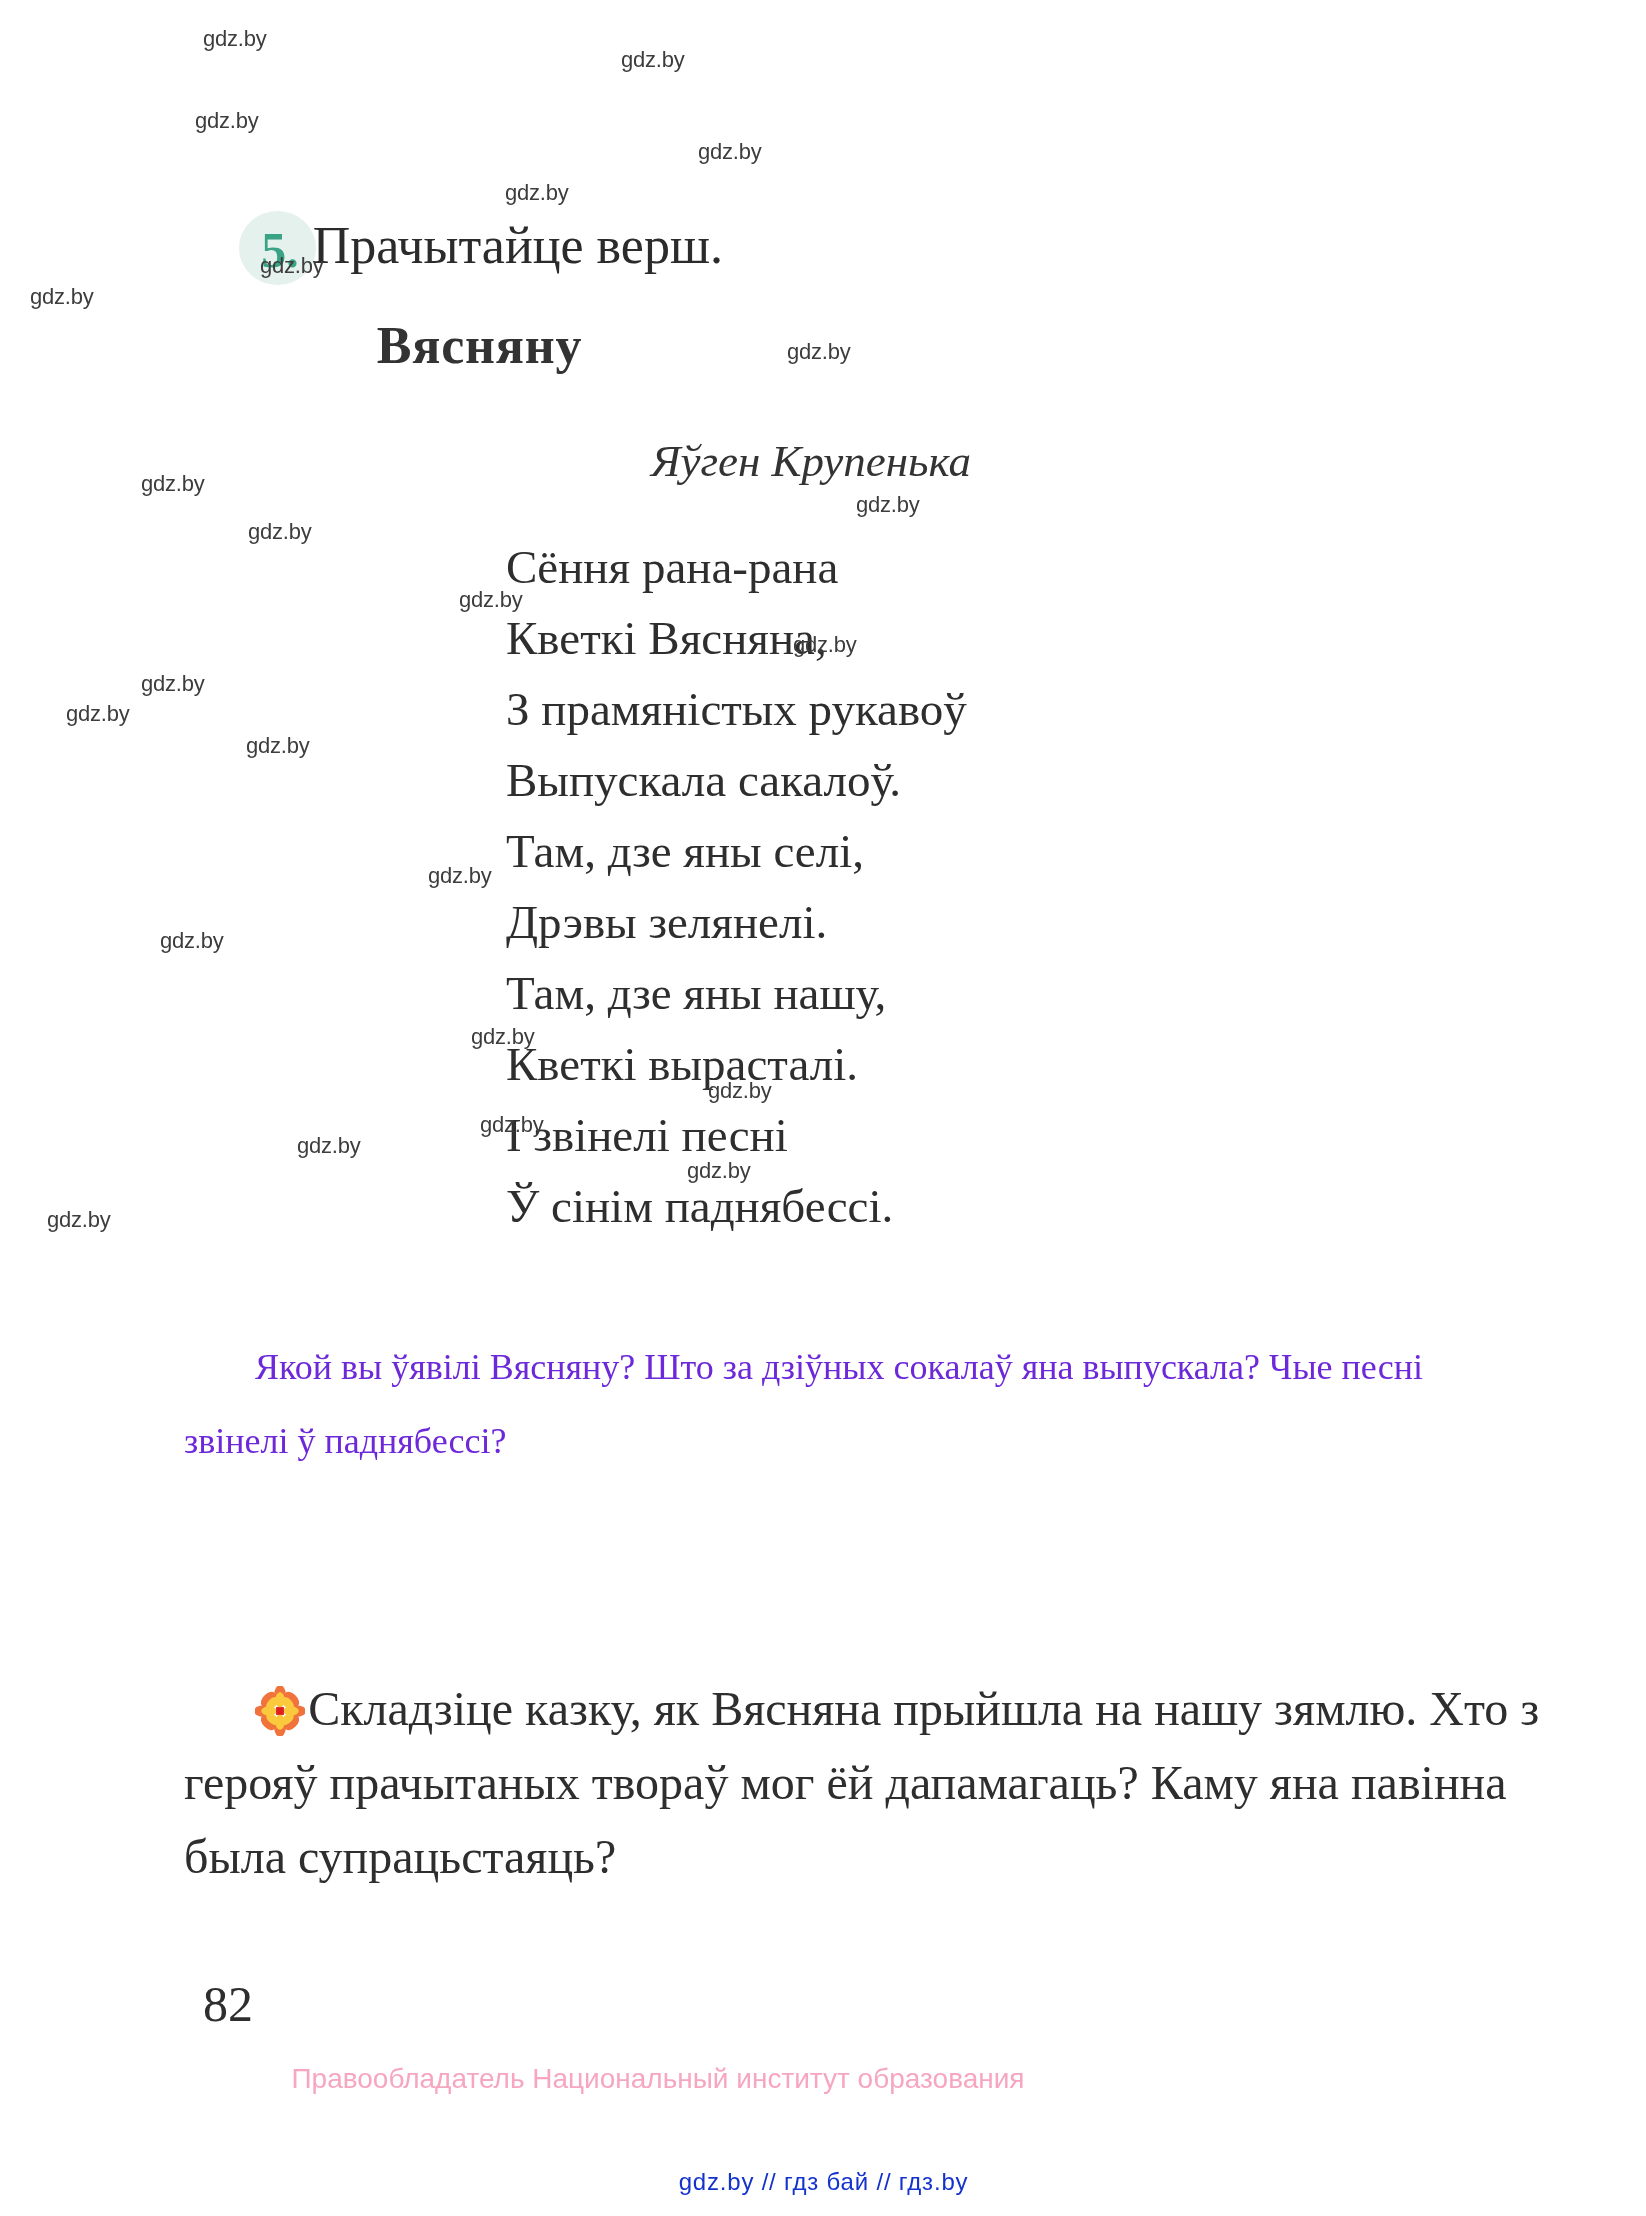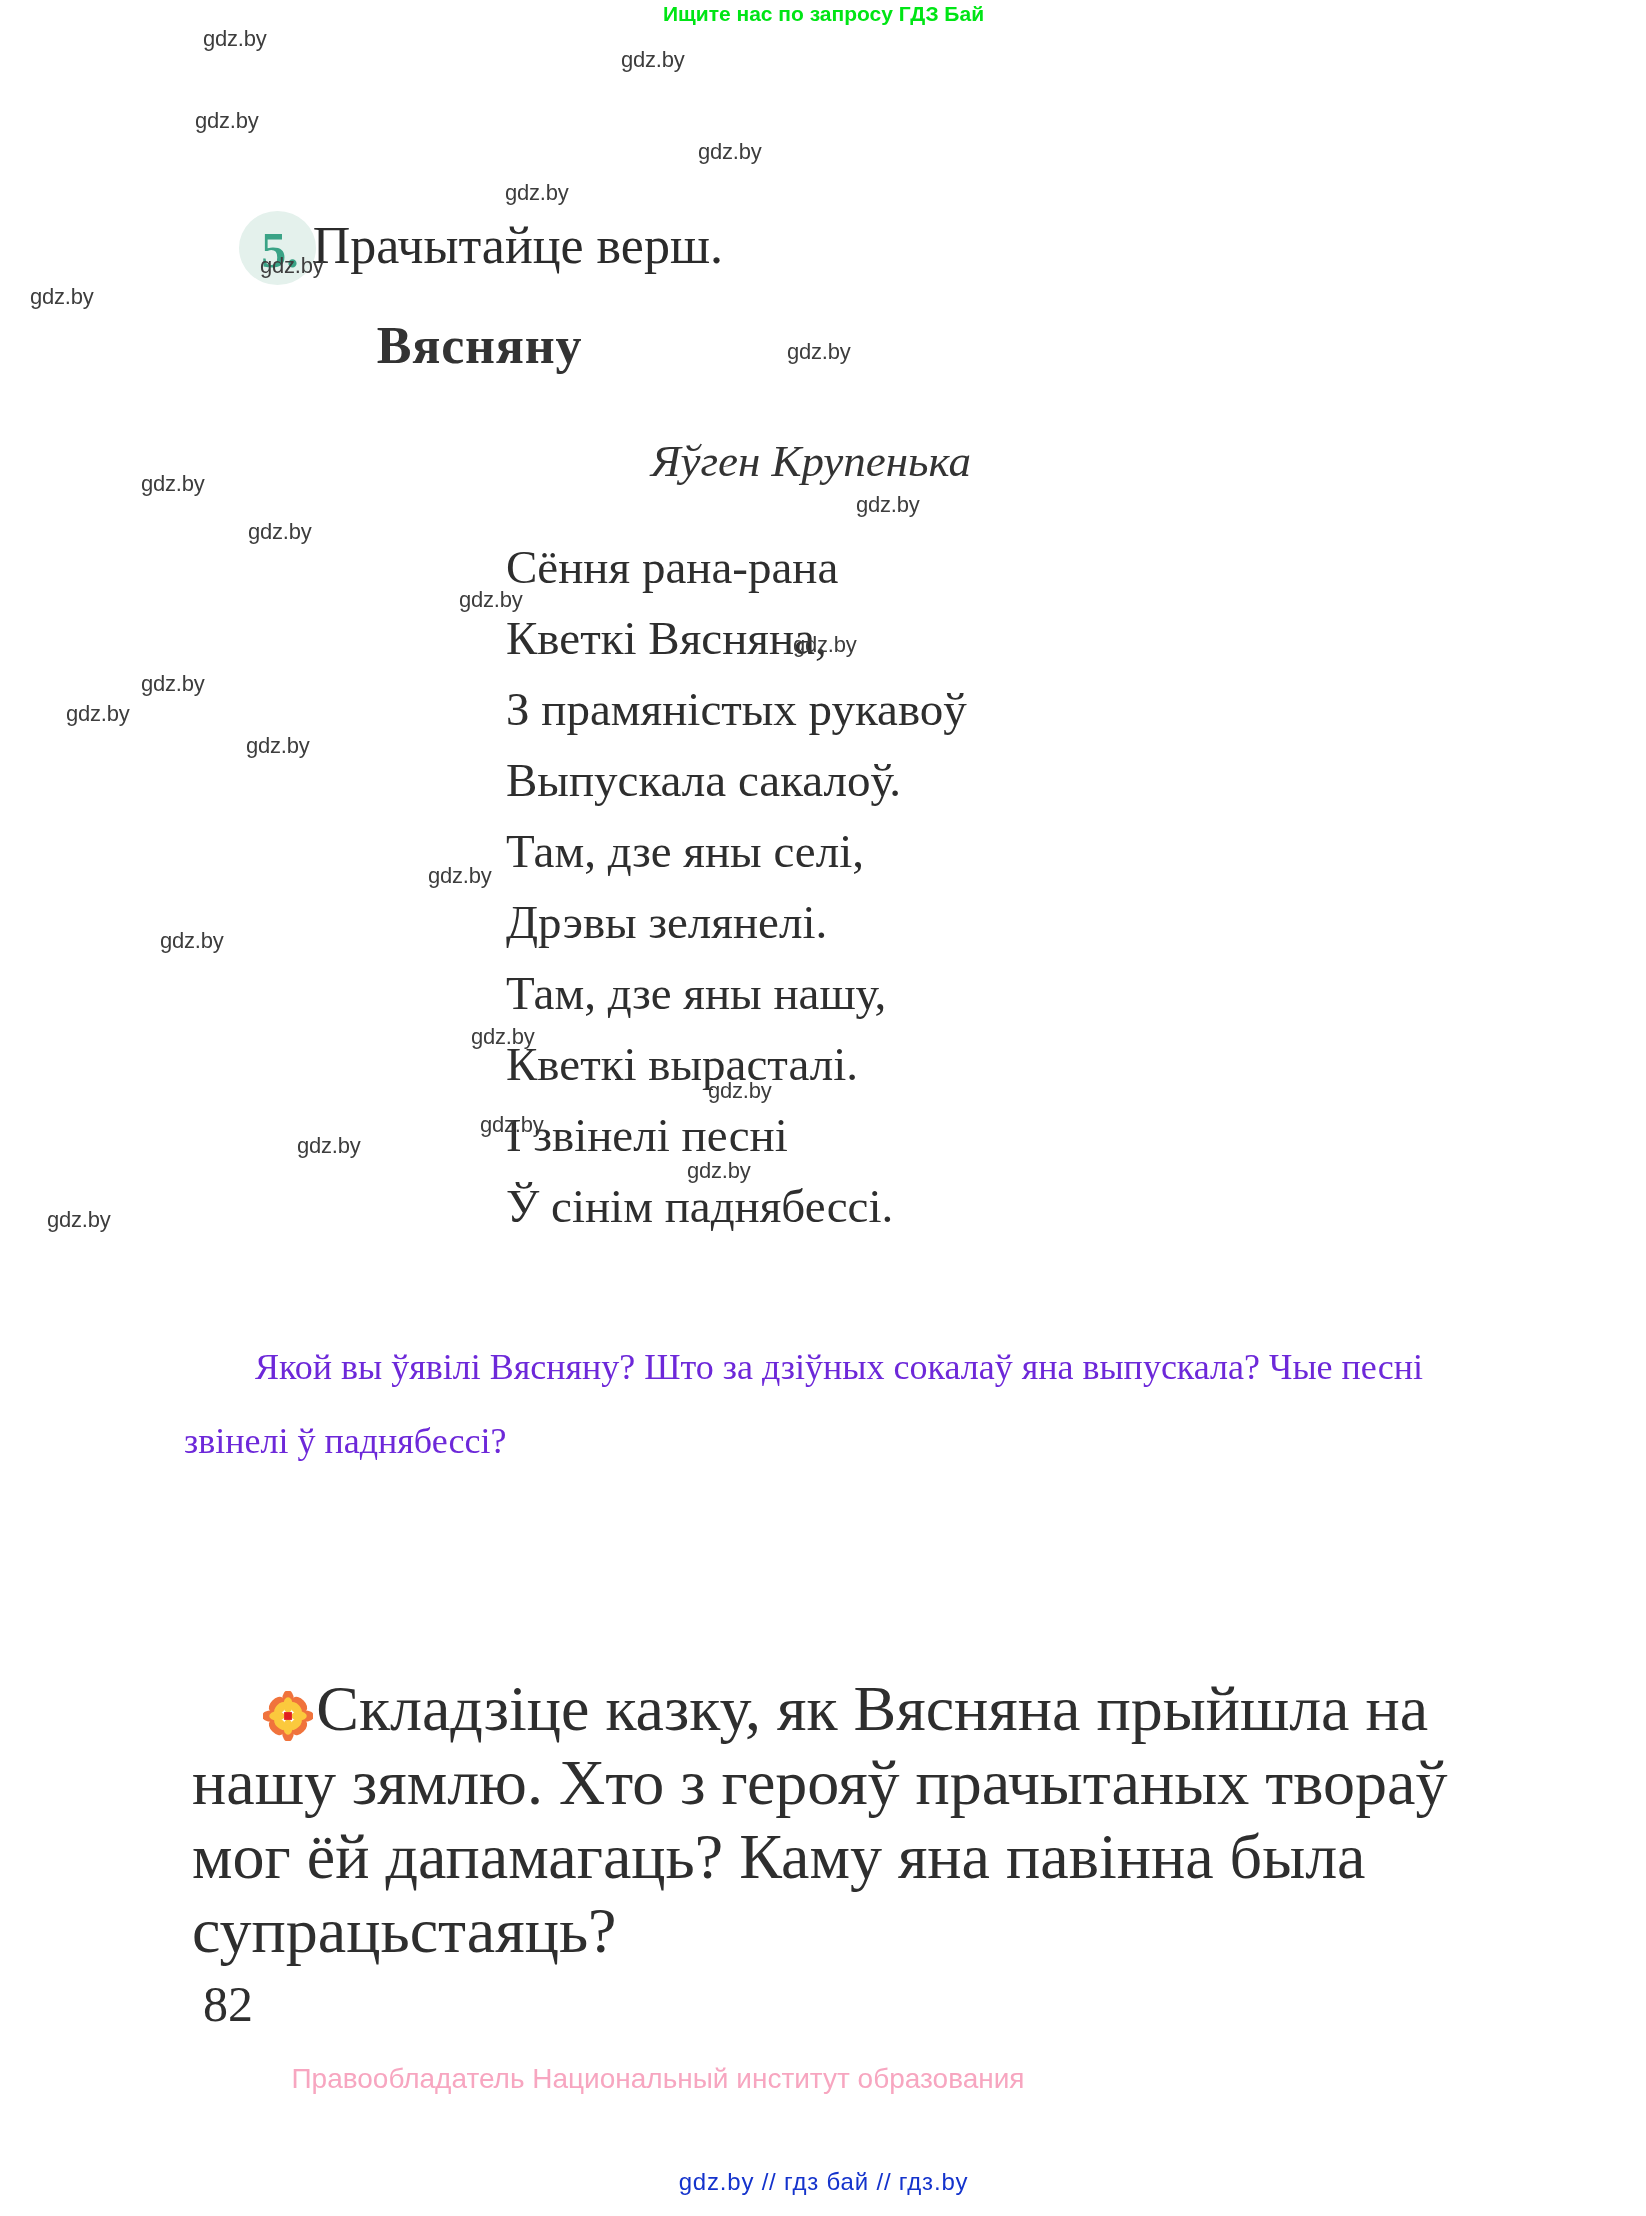--- a/index.html
+++ b/index.html
@@ -145,25 +145,25 @@
     font-size: 36px;
     line-height: 74px;
     color: #6d28d9;
     text-indent: 71px;
     z-index: 3;
   }
 
   
   .task2 {
     position: absolute;
-    left: 192px;
+    left: 184px;
     top: 1672px;
     width: 1362px;
     font-family: "Liberation Serif", serif;
-    font-size: 64px;
+    font-size: 48px;
     line-height: 74px;
     color: #2e2e2e;
     z-index: 3;
   }
   .flower {
     display: inline-block;
     vertical-align: -11.3px;
     margin-left: 71px;
     margin-right: 3.2px;
     width: 50px;
@@ -206,21 +206,20 @@
     color: #1433cc;
     letter-spacing: 0.8px;
     z-index: 5;
   }
 </style>
 </head>
 <body>
 
 <div id="page">
 
-  <div class="promo">Ищите нас по запросу ГДЗ Бай</div>
 
   <div class="task-head">
     <span class="task-badge">
       <span class="task-num">5.</span>
     </span>
     <span class="task-text">Прачытайце верш.</span>
   </div>
 
   <div class="poem-title">Вясняну</div>
   <div class="poem-author">Яўген Крупенька</div>

